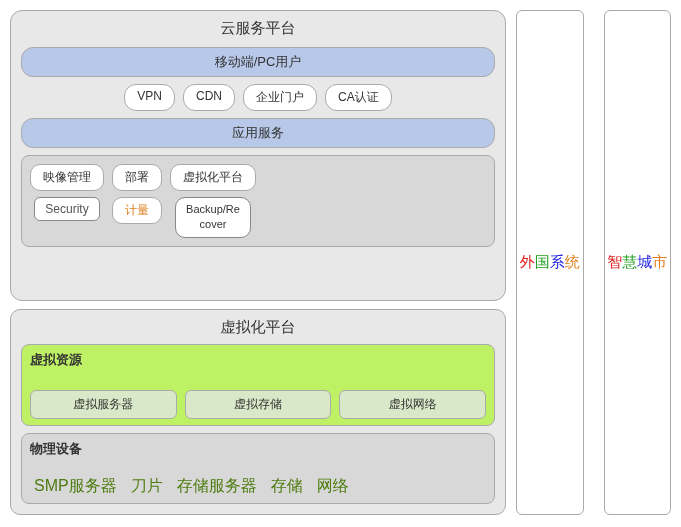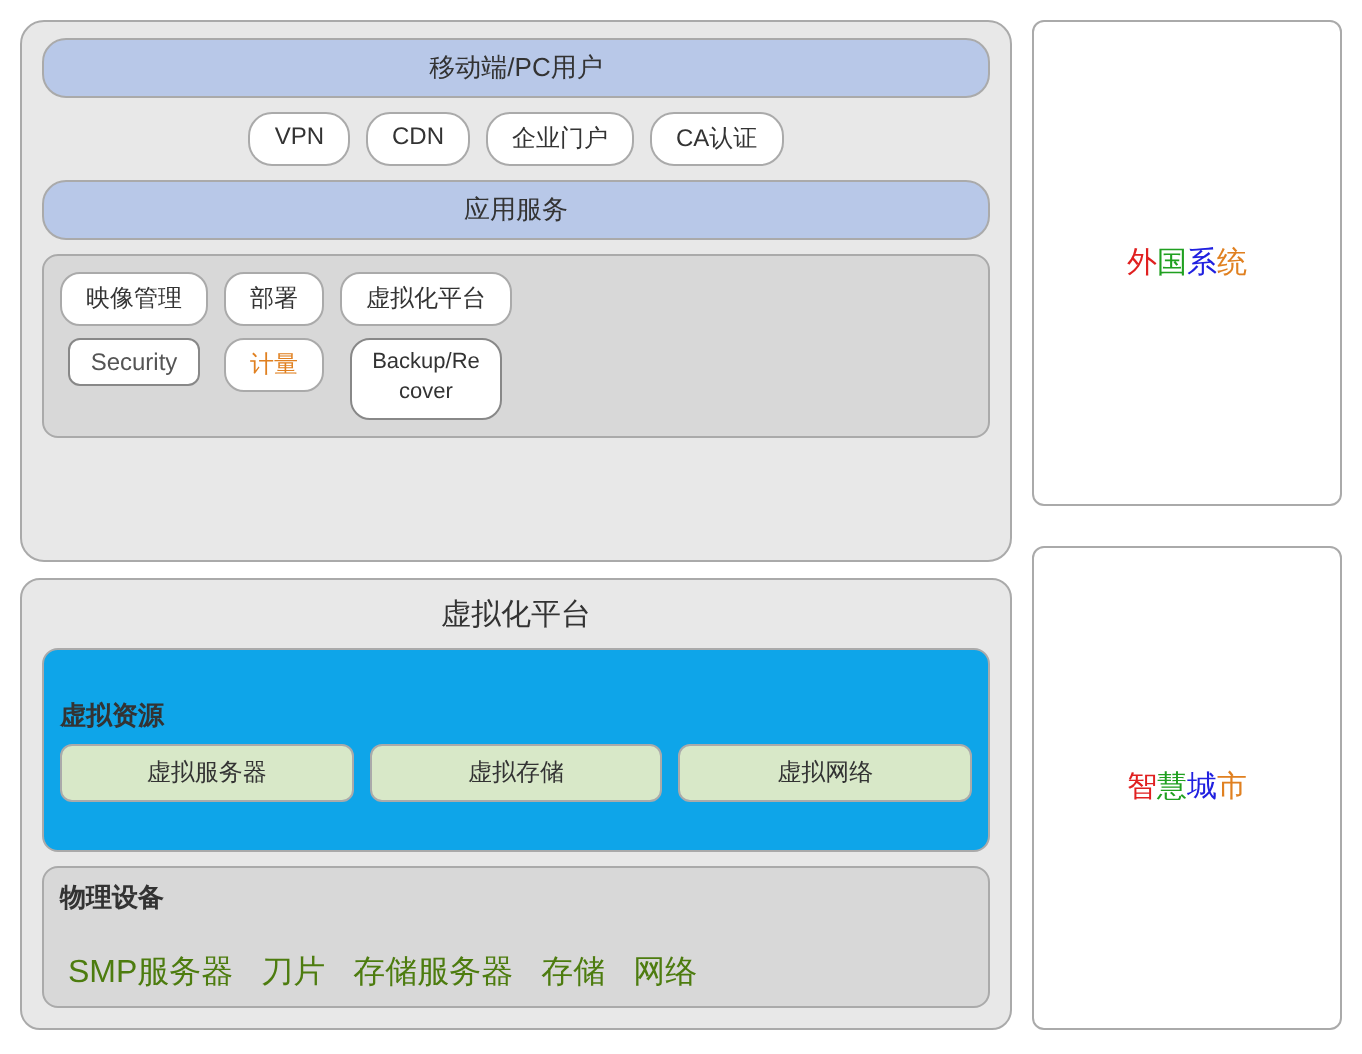--- a/index.html
+++ b/index.html
@@ -148,25 +148,25 @@
 
     .virt-title {
       text-align: center;
       font-size: 15px;
       color: #333;
     }
 
     .virt-resource-box {
       border: 1px solid #aaa;
       border-radius: 8px;
-      background: #0ea5e9;
-      padding: 24px 8px;
-      display: flex;
-      flex-direction: column;
-      gap: 5px;
+      background: #bef264;
+      padding: 6px 8px;
+      display: flex;
+      flex-direction: column;
+      gap: 21px;
     }
 
     .virt-section-title {
       font-size: 13px;
       color: #333;
       font-weight: bold;
     }
 
     .virt-items-row {
       display: flex;
@@ -205,21 +205,21 @@
     .physical-item {
       font-size: 16px;
       color: #4d7c0f;
     }
 
     
     .right-panel {
       width: 155px;
       height: 505px;
       display: flex;
-      flex-direction: column;
+      flex-direction: row;
       gap: 20px;
     }
 
     .right-box {
       border: 1.5px solid #aaa;
       border-radius: 6px;
       background: #fff;
       flex: 1;
       display: flex;
       align-items: center;
@@ -235,20 +235,21 @@
     .color-green { color: #20a020; }
     .color-blue { color: #2020e0; }
     .color-orange { color: #e08020; }
   </style>
 </head>
 <body>
 
 <div class="main-panel">
 
   <div class="cloud-box">
+    <div class="cloud-title">云服务平台</div>
 
     <div class="user-bar">移动端/PC用户</div>
 
     <div class="service-row">
       <div class="service-pill">VPN</div>
       <div class="service-pill">CDN</div>
       <div class="service-pill">企业门户</div>
       <div class="service-pill">CA认证</div>
     </div>
 

